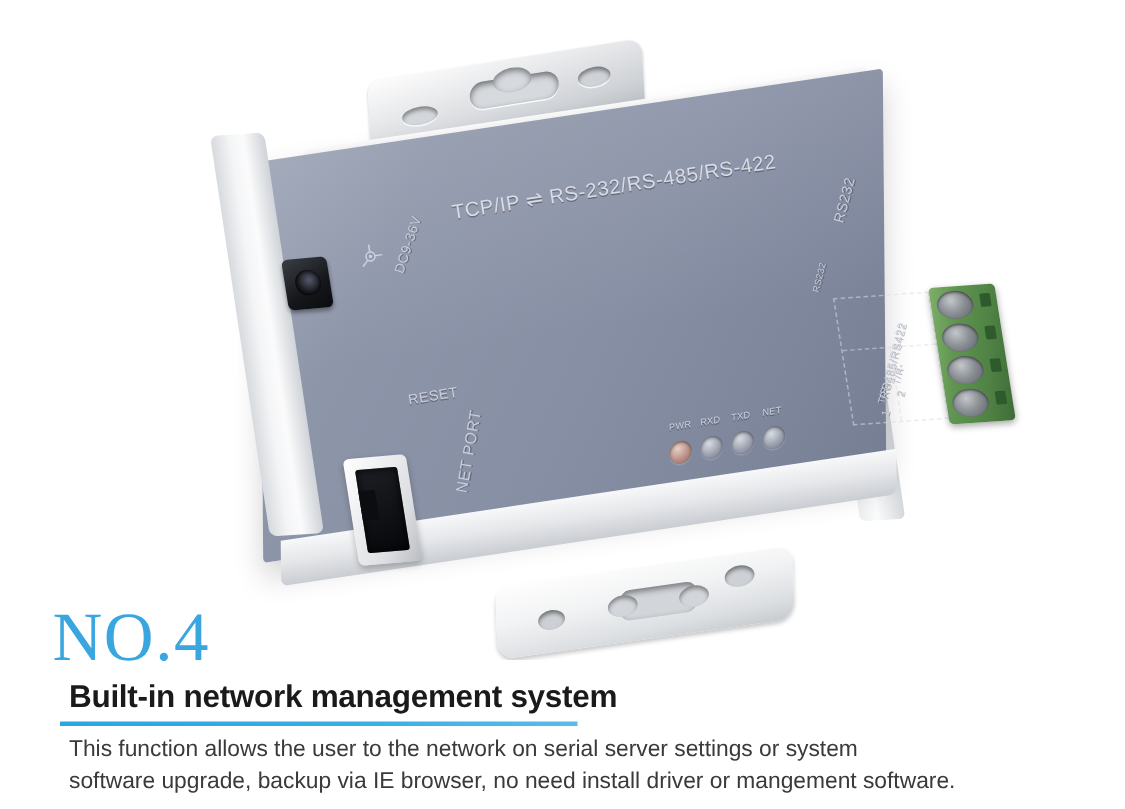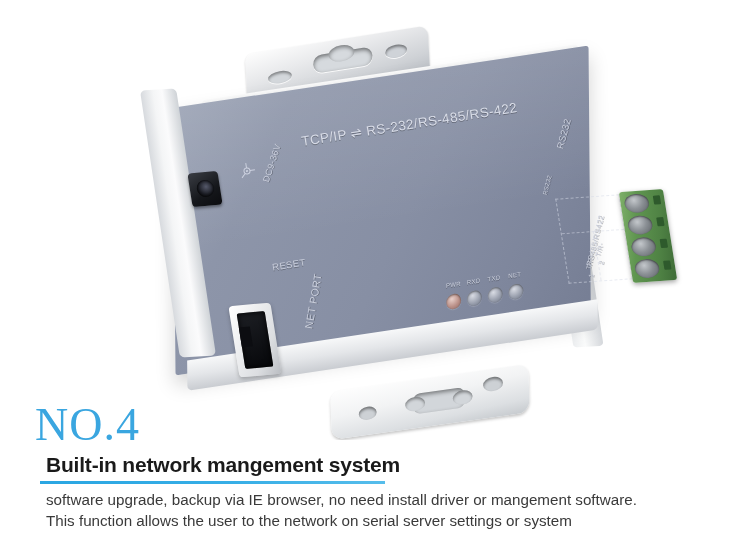--- a/index.html
+++ b/index.html
@@ -312,21 +312,21 @@
     <div class="plate bracket-bot">
       <div class="hole-l"></div>
       <div class="keyhole"></div>
       <div class="hole-r"></div>
     </div>
 
   </div>
 
   <div class="caption">
     <div class="no-label">NO.4</div>
-    <div class="headline">Built-in network mangement system</div>
+    <div class="headline">Built-in network management system</div>
     <div class="rule"></div>
     <div class="body-copy">
+      <span class="line">This function allows the user to the network on serial server settings or system</span>
       <span class="line">software upgrade, backup via IE browser, no need install driver or mangement software.</span>
-      <span class="line">This function allows the user to the network on serial server settings or system</span>
     </div>
   </div>
 
 </div>
 
 </body></html>

